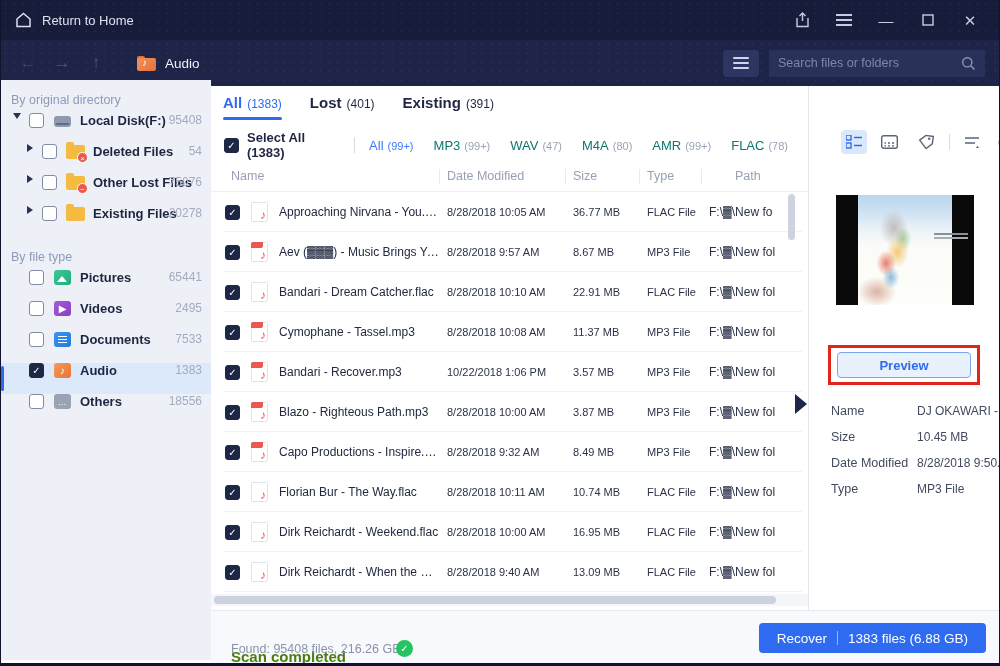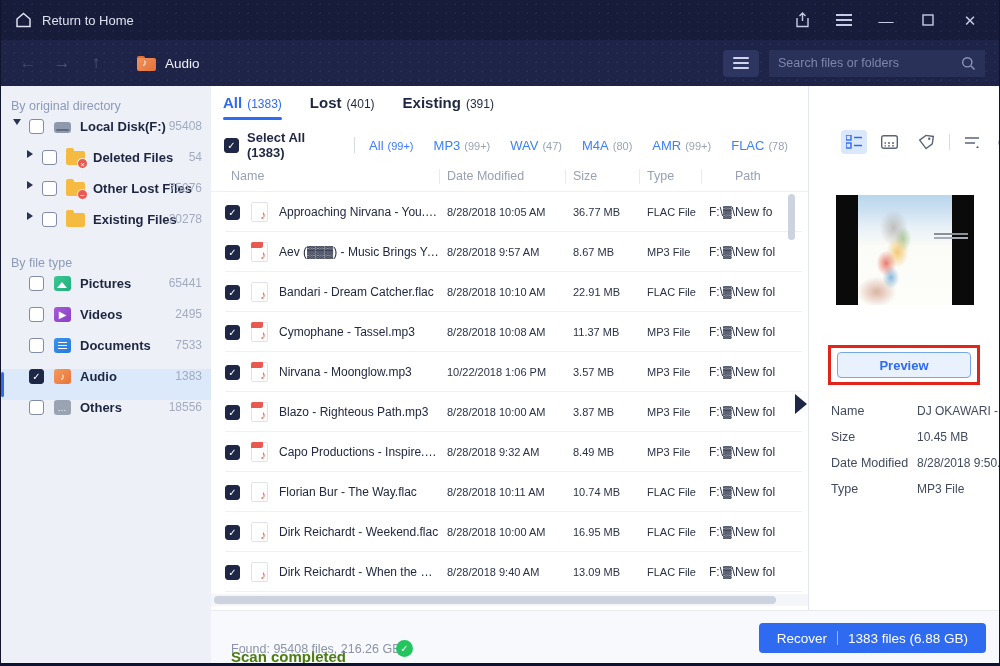--- a/index.html
+++ b/index.html
@@ -33,21 +33,21 @@
   .nav-menu-btn { width:36px; height:27px; background:#2d3560; border-radius:4px; display:flex;
     flex-direction:column; gap:3px; align-items:center; justify-content:center; margin-right:10px; }
   .nav-menu-btn i { width:16px; height:2px; background:#cfd5ec; border-radius:1px; }
   .searchbox { width:216px; height:27px; background:#2a3158; border-radius:0; display:flex;
     align-items:center; padding:0 9px; margin-right:4px; }
   .searchbox input { flex:1; background:transparent; border:none; outline:none; color:#cdd3ea;
     font-size:12.5px; font-family:inherit; }
   .searchbox input::placeholder { color:#7d86ad; }
 
   
-  .sidebar { position:absolute; left:0; top:86px; width:210px; height:580px; background:#edf0f7; }
+  .sidebar { position:absolute; left:0; top:80px; width:210px; height:580px; background:#edf0f7; }
   .side-h { color:#8d9ab9; font-size:12.5px; padding:13px 0 6px 10px; }
   .side-row { height:31px; display:flex; align-items:flex-start; position:relative; cursor:pointer; }
   .side-row .count { position:absolute; right:9px; color:#a3abbf; font-size:12px; }
   .side-row .lbl { font-size:13px; font-weight:bold; color:#1d2540; margin-left:8px; }
   .side-row.selected { background:#dbe9fb; }
   .side-row.selected::before { content:""; position:absolute; left:0; top:3px; bottom:3px; width:3px; background:#2e6bf0; border-radius:2px; }
   .caret-d { width:0; height:0; border-left:4.5px solid transparent; border-right:4.5px solid transparent; border-top:6px solid #2a3350; }
   .caret-r { width:0; height:0; border-top:4.5px solid transparent; border-bottom:4.5px solid transparent; border-left:6px solid #2a3350; }
   .cb { width:15px; height:15px; border-radius:3px; background:#fff; border:1.5px solid #828ca6;
     display:flex; align-items:center; justify-content:center; flex:none; font-size:10px; color:transparent; }
@@ -75,21 +75,21 @@
   .tab .t-l { font-size:15px; font-weight:bold; color:#1f2742; }
   .tab .t-c { font-size:12px; color:#1f2742; }
   .tab.active .t-l, .tab.active .t-c { color:#2e6bf0; }
   .tab.active::after { content:""; position:absolute; left:0; right:0; bottom:0; height:3px; background:#2e6bf0; border-radius:2px; }
 
   .filterbar { position:absolute; left:0; top:42px; width:597px; height:34px; display:flex; align-items:center; }
   .filterbar .cb { margin-left:13px; }
   .sel-all { font-size:13px; font-weight:bold; color:#1f2742; margin-left:8px; }
   .f-sep { width:1px; height:16px; background:#d7dbe4; margin:0 14px 0 16px; }
   .filt { display:flex; align-items:baseline; gap:4px; margin-right:20px; cursor:pointer; }
-  .filt .f-l { font-size:13px; color:#3b82f6; }
+  .filt .f-l { font-size:13px; color:#0f766e; }
   .filt .f-c { font-size:11px; color:#9aa3b5; }
   .filt.active .f-l, .filt.active .f-c { color:#3a7afe; }
 
   .view-ctrls { position:absolute; right:20px; top:44px; display:flex; align-items:center; gap:10px; }
   .vc { width:26px; height:24px; border-radius:4px; display:flex; align-items:center; justify-content:center; }
   .vc.active { background:#dbe8fb; }
   .vc-sep { width:1px; height:16px; background:#d7dbe4; }
   .order-lbl { font-size:13px; color:#8a93a8; margin-left:2px; }
 
   .thead { position:absolute; left:0; top:76px; width:597px; height:30px; border-bottom:1px solid #eef0f4; }
@@ -453,21 +453,21 @@
         </div>
         <div class="trow">
           <span></span>
           <span class="cb checked">✓</span>
           <span></span>
           <span class="fileicon mp3">
             <i class="band"></i>
             <i class="note">♪</i>
           </span>
           <span></span>
-          <span class="c-name">Nirvana - Moonglow.mp3</span>
+          <span class="c-name">Bandari - Recover.mp3</span>
           <span class="c-date">10/22/2018 1:06 PM</span>
           <span class="c-size">3.57 MB</span>
           <span class="c-type">MP3 File</span>
           <span class="c-path">F:\▓\New fol</span>
         </div>
         <div class="trow">
           <span></span>
           <span class="cb checked">✓</span>
           <span></span>
           <span class="fileicon mp3">

